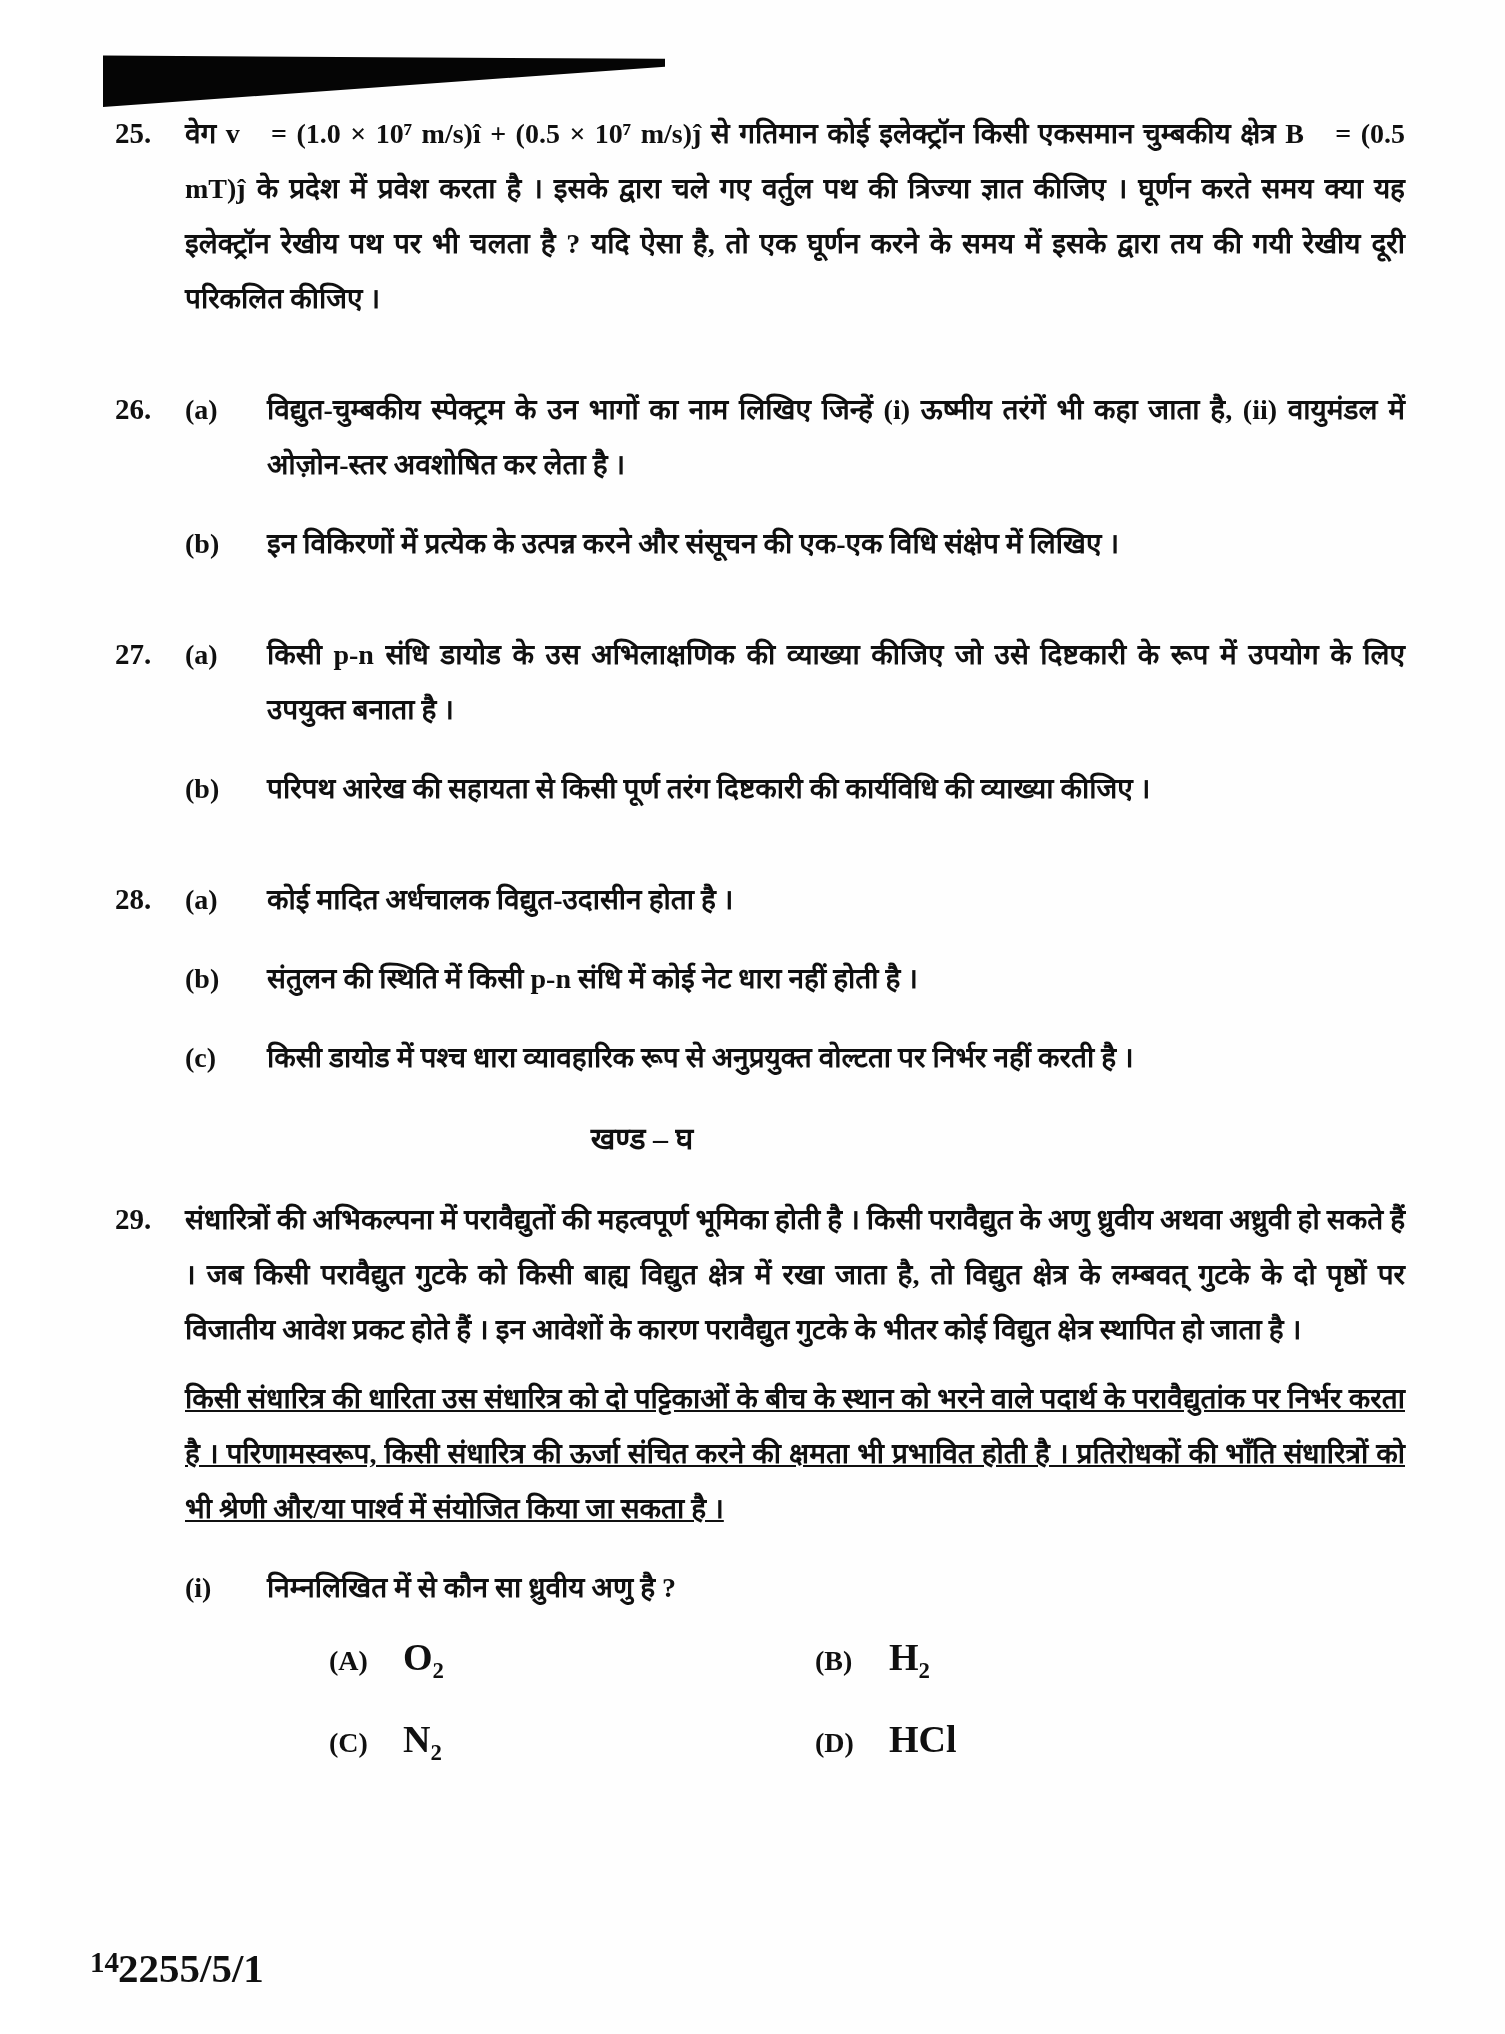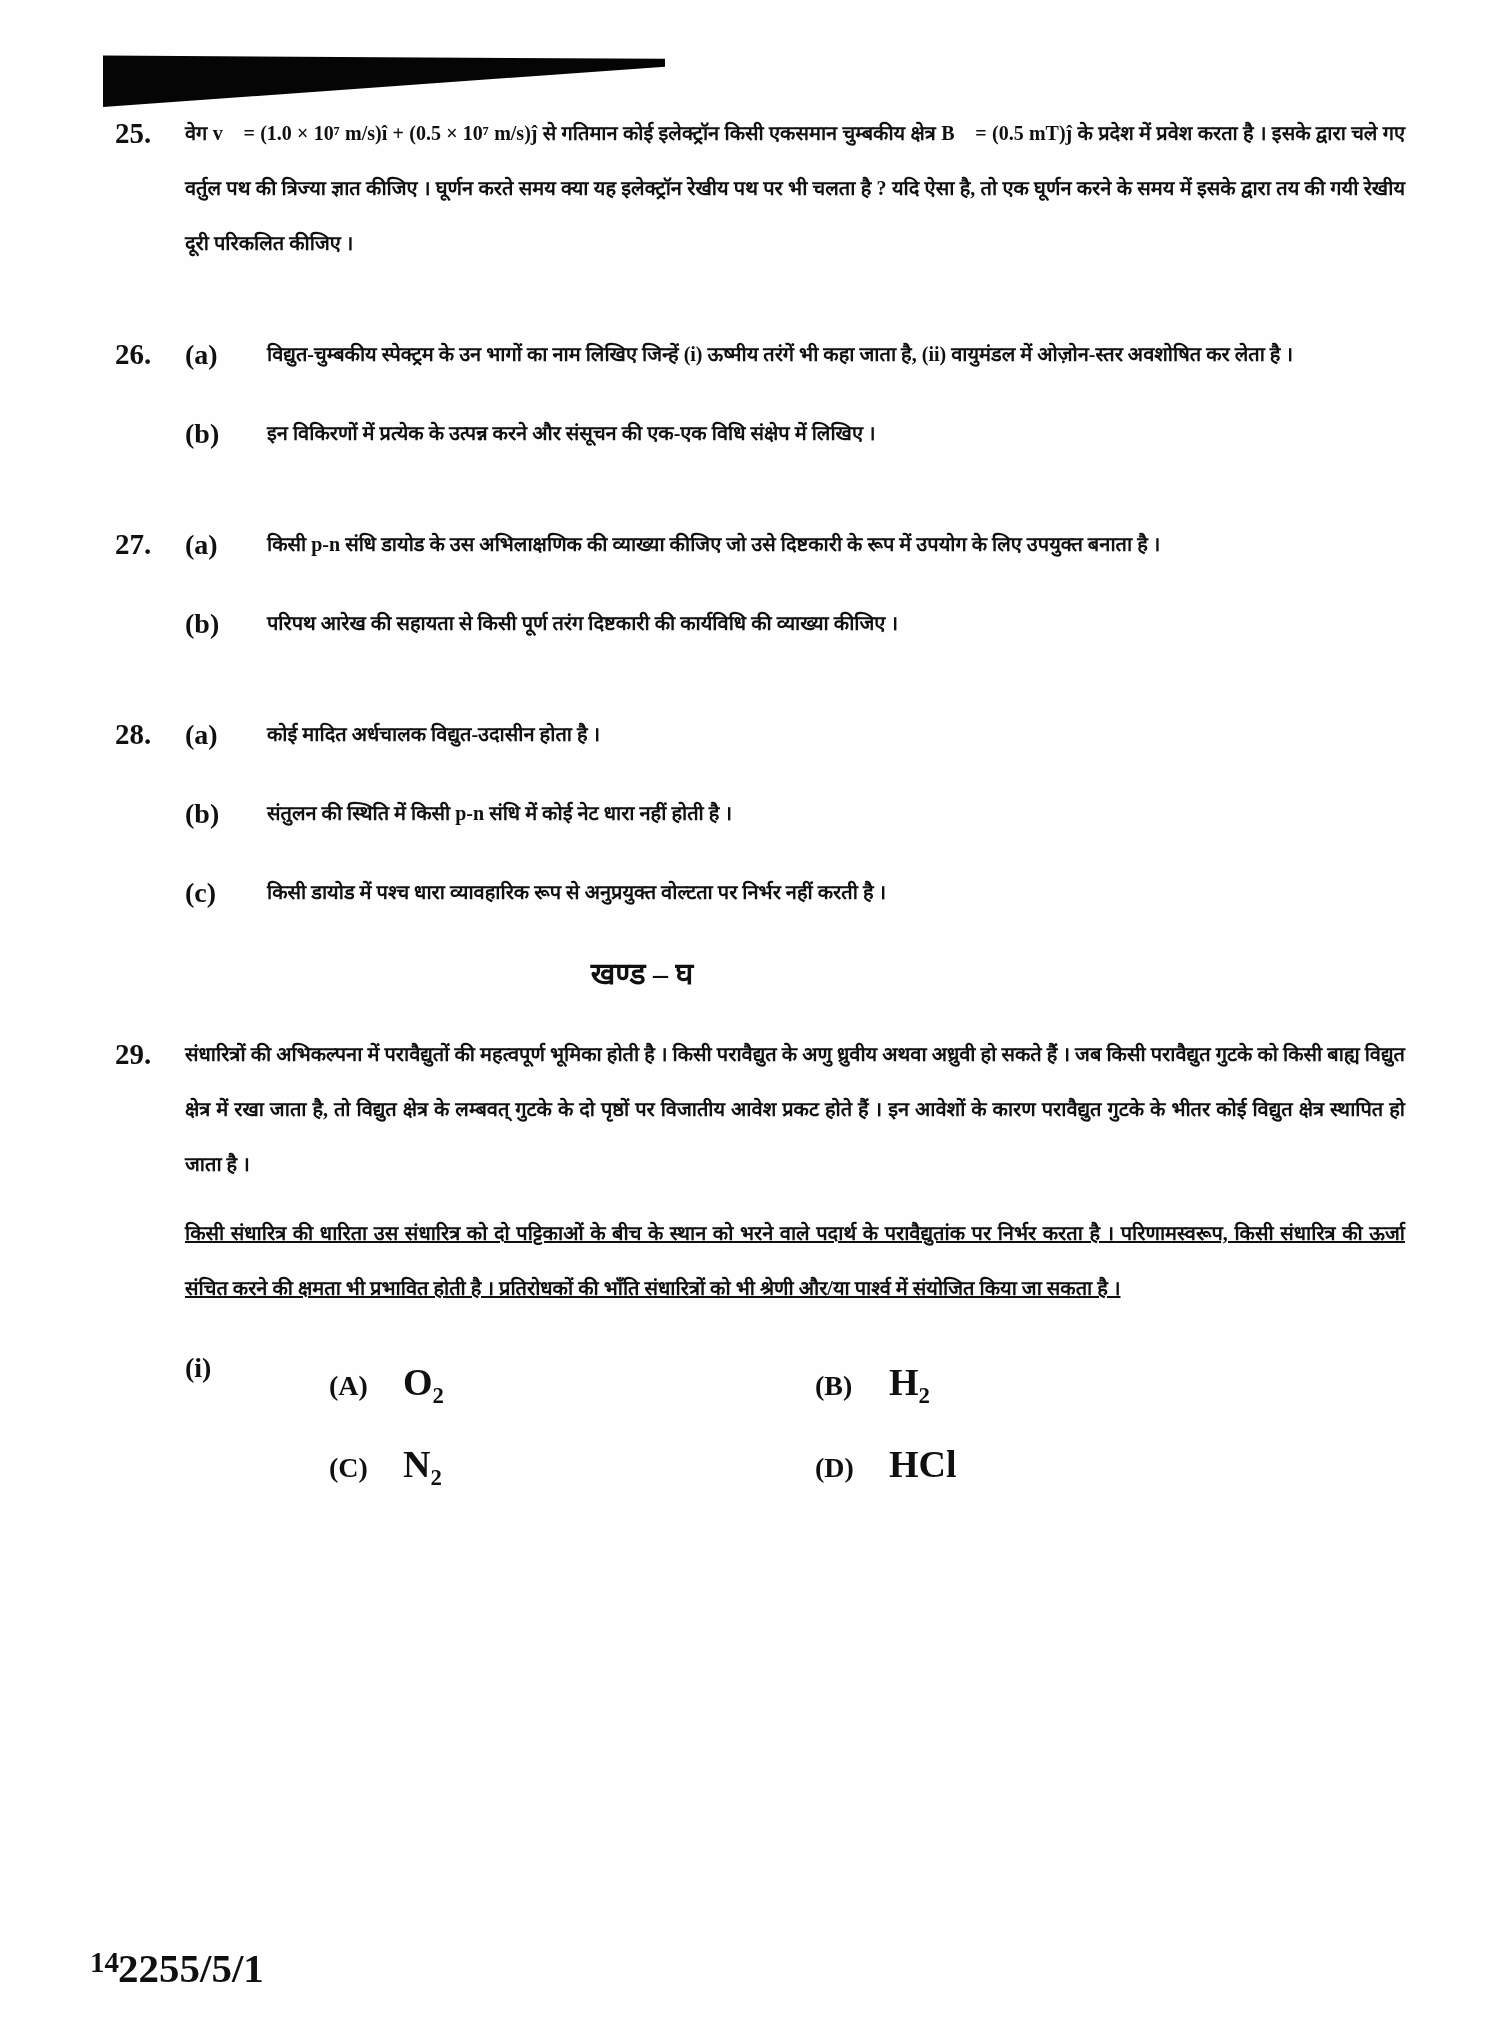--- a/index.html
+++ b/index.html
@@ -40,21 +40,21 @@
   .qnum {
     width: 70px;
     flex-shrink: 0;
     font-size: 29px;
     font-weight: 700;
     line-height: 55px;
   }
   .qcontent { flex: 1; min-width: 0; }
   .text {
     margin: 0;
-    font-size: 20px;
+    font-size: 28px;
     line-height: 55px;
     font-weight: 600;
     text-align: justify;
   }
   .part {
     display: flex;
     align-items: flex-start;
   }
   .part + .part, .intro + .part, .qcontent > .part { margin-top: 24px; }
   .qcontent > .part:first-child { margin-top: 0; }
@@ -179,20 +179,21 @@
     <div class="section-head">खण्ड – घ</div>
 
     <div class="q" style="margin-top:0;justify-content:center;">
       <div class="qnum">29.</div>
       <div class="qcontent">
         <p class="text para">संधारित्रों की अभिकल्पना में परावैद्युतों की महत्वपूर्ण भूमिका होती है । किसी परावैद्युत के अणु ध्रुवीय अथवा अध्रुवी हो सकते हैं । जब किसी परावैद्युत गुटके को किसी बाह्य विद्युत क्षेत्र में रखा जाता है, तो विद्युत क्षेत्र के लम्बवत् गुटके के दो पृष्ठों पर विजातीय आवेश प्रकट होते हैं । इन आवेशों के कारण परावैद्युत गुटके के भीतर कोई विद्युत क्षेत्र स्थापित हो जाता है ।</p>
         <p class="text para">किसी संधारित्र की धारिता उस संधारित्र को दो पट्टिकाओं के बीच के स्थान को भरने वाले पदार्थ के परावैद्युतांक पर निर्भर करता है । परिणामस्वरूप, किसी संधारित्र की ऊर्जा संचित करने की क्षमता भी प्रभावित होती है । प्रतिरोधकों की भाँति संधारित्रों को भी श्रेणी और/या पार्श्व में संयोजित किया जा सकता है ।</p>
         <div class="part subq">
           <div class="plabel">(i)</div>
           <div class="ptext">
+            <p class="text">निम्नलिखित में से कौन सा ध्रुवीय अणु है ?</p>
             <div class="options">
               <div class="option">
                 <div class="olabel">(A)</div>
                 <div class="oval">O₂</div>
               </div>
               <div class="option">
                 <div class="olabel">(B)</div>
                 <div class="oval">H₂</div>
               </div>
               <div class="option">

